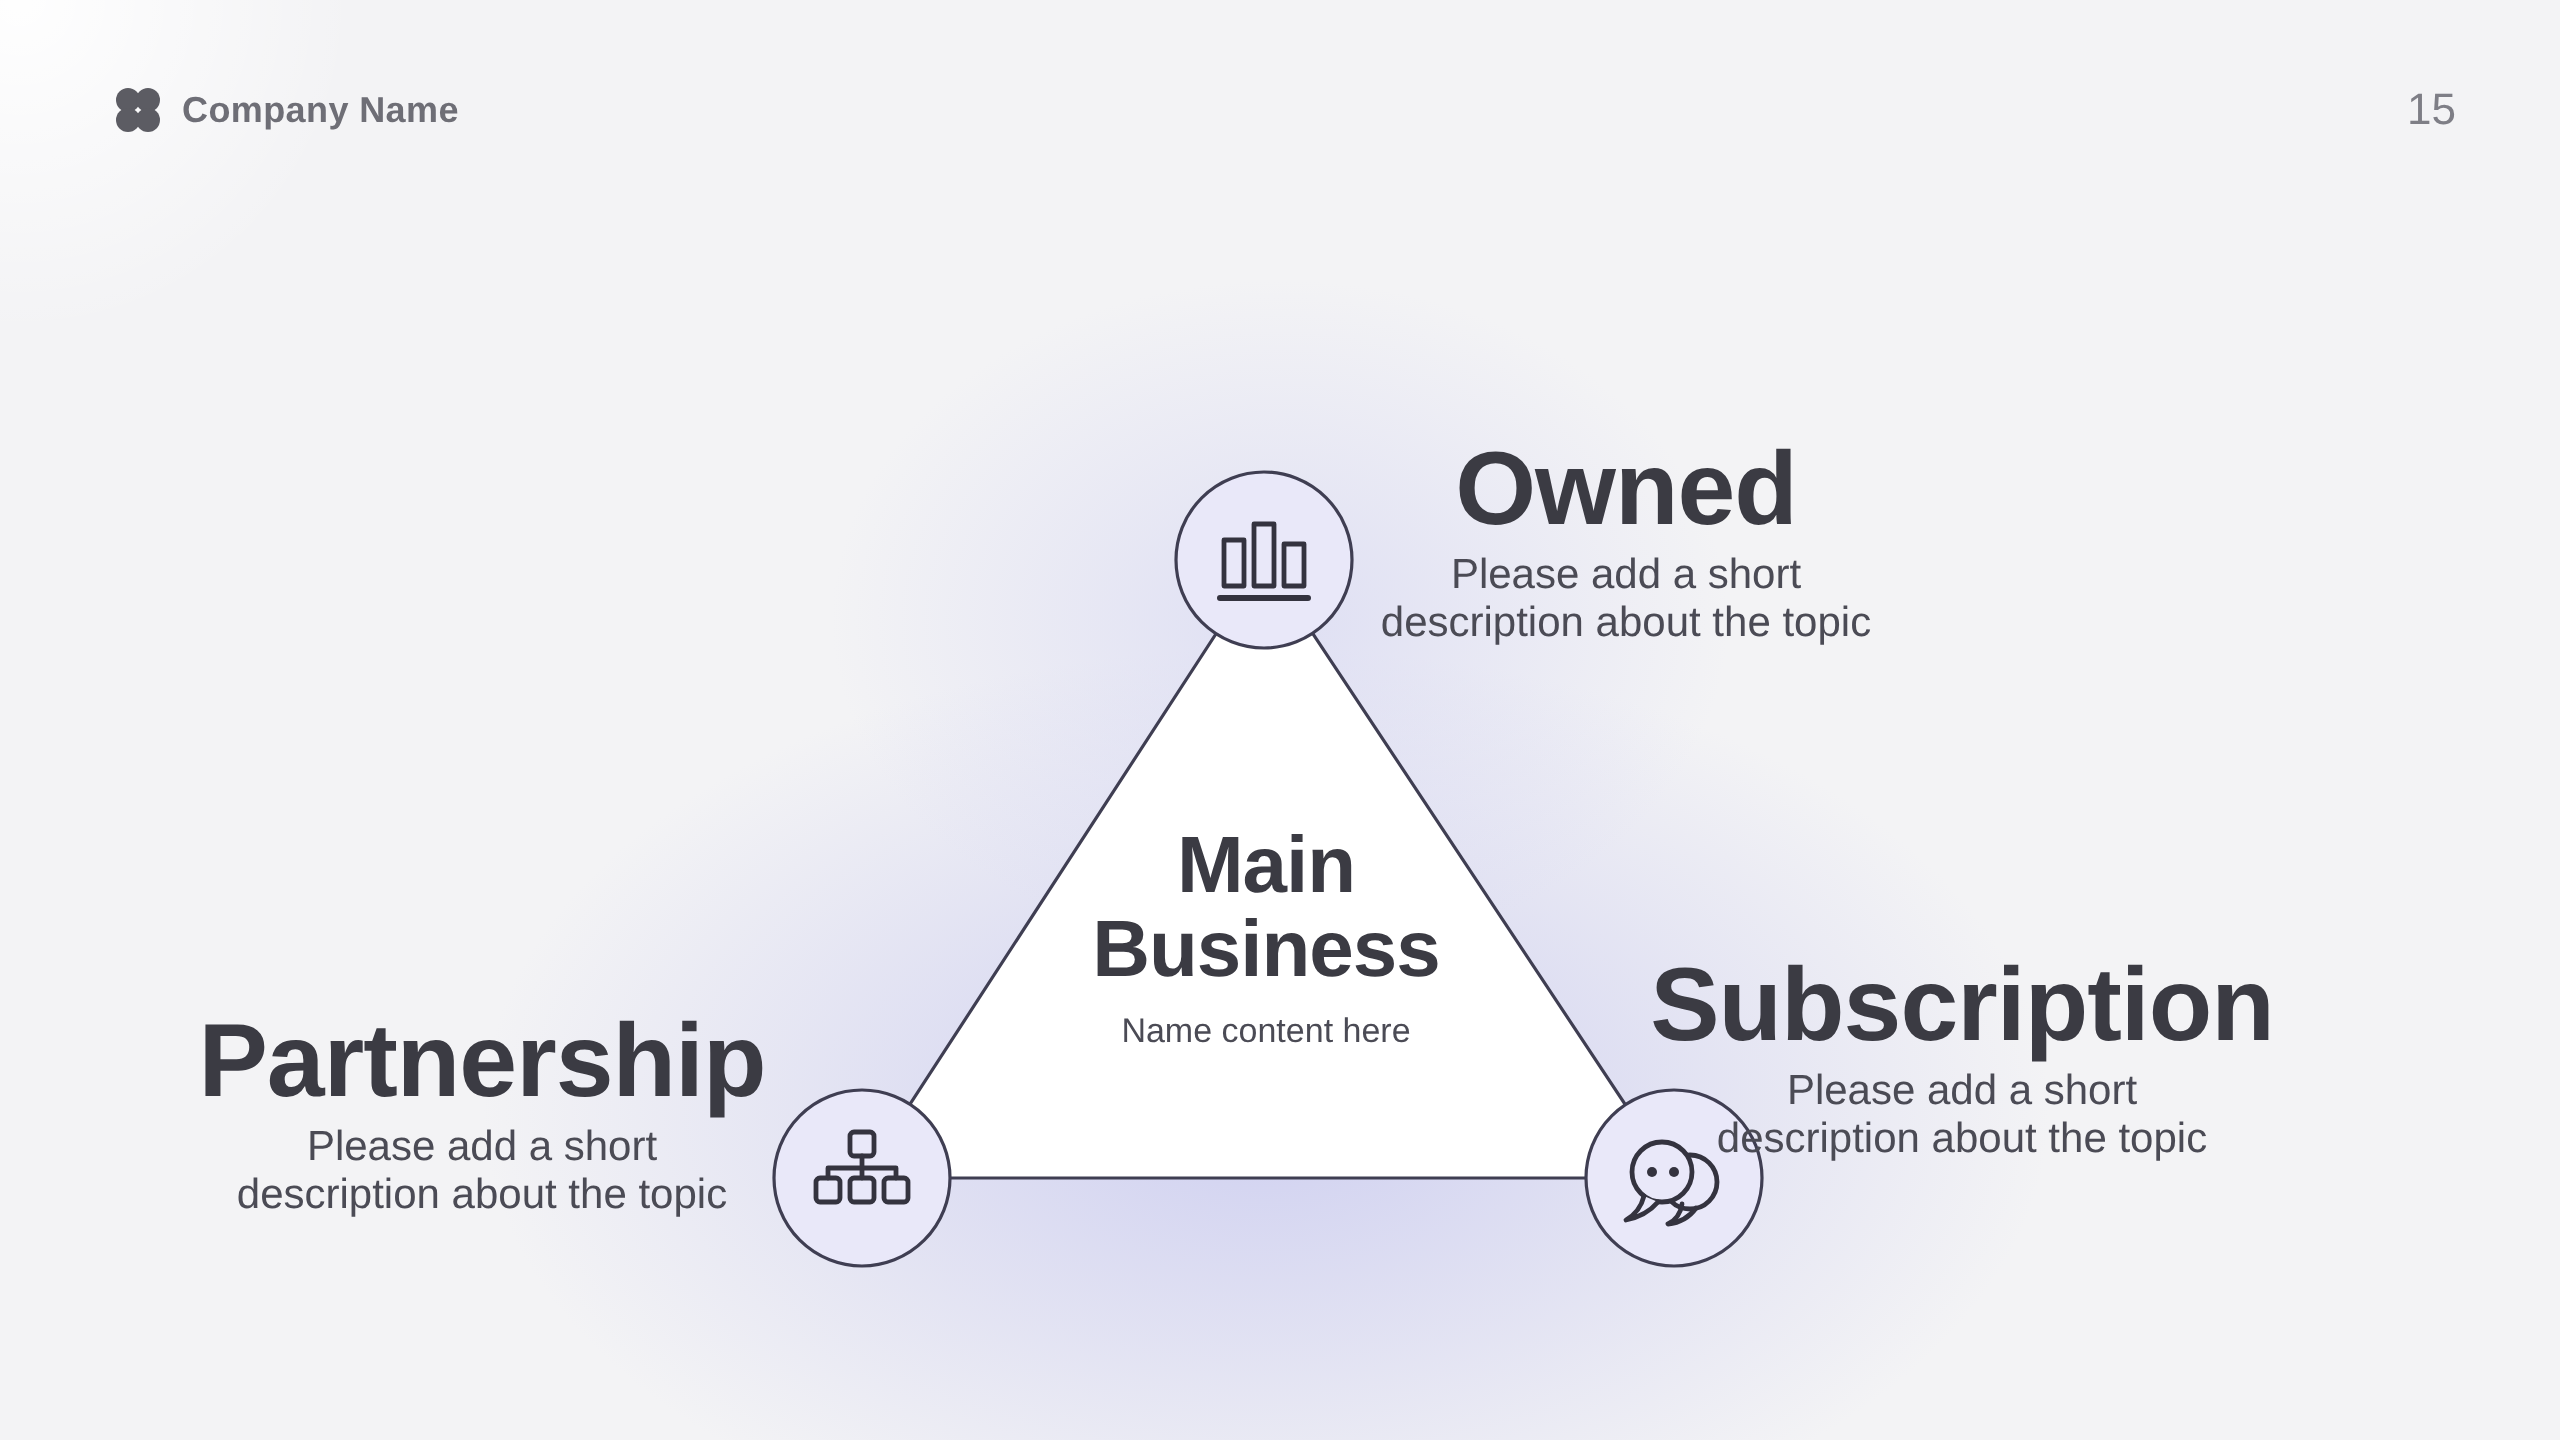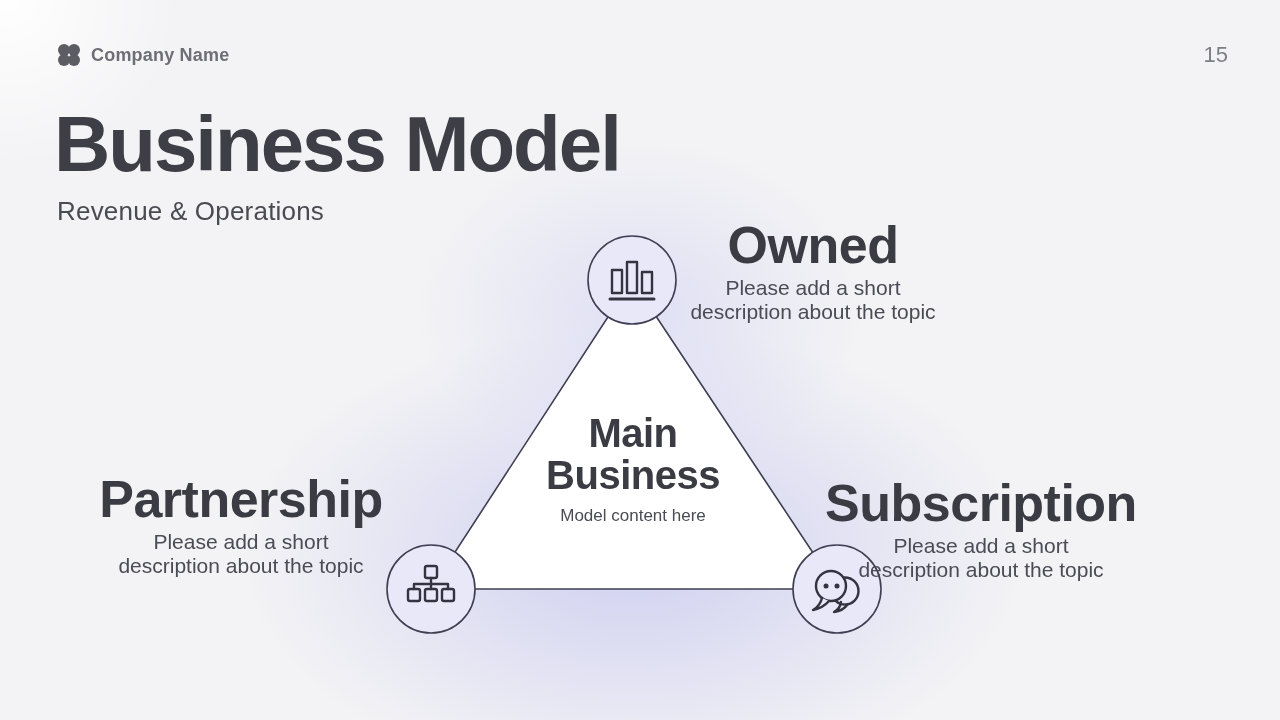--- a/index.html
+++ b/index.html
@@ -59,21 +59,21 @@
   .node-block { position: absolute; width: 380px; text-align: center; }
   .node-heading {
     font-size: 52px; font-weight: 700; color: #3b3b43; letter-spacing: -0.5px;
     line-height: 46px;
   }
   .node-desc {
     margin-top: 8px;
     font-size: 21px; line-height: 24px; color: #4b4b55;
   }
   .block-owned        { left: 623px; top: 222px; }
-  .block-partnership  { left:  51px; top: 476px; text-align: center; }
+  .block-partnership  { left:  51px; top: 508px; text-align: center; }
   .block-subscription { left: 791px; top: 480px; }
 
   .center-block {
     position: absolute; left: 473px; top: 412px; width: 320px; text-align: center;
   }
   .center-heading {
     font-size: 40px; font-weight: 700; color: #3b3b43; letter-spacing: -0.5px;
     line-height: 42px;
   }
   .center-caption {
@@ -93,22 +93,20 @@
           <circle cx="18" cy="8" r="6"></circle>
           <circle cx="8" cy="18" r="6"></circle>
           <circle cx="18" cy="18" r="6"></circle>
         </g>
       </svg>
       <span class="brand-name">Company Name</span>
     </div>
     <span class="page-number">15</span>
   </div>
 
-  <h1 class="title">Business Model</h1>
-  <div class="subtitle">Revenue &amp; Operations</div>
 
   <svg class="diagram-svg" viewBox="0 0 1280 720">
 
     <path d="M 632 280 L 431 589 L 837 589 Z" class="shape-stroke" fill="#ffffff"></path>
 
     <circle cx="632" cy="280" r="44" class="shape-stroke" fill="#e9e8f9"></circle>
     <circle cx="431" cy="589" r="44" class="shape-stroke" fill="#e9e8f9"></circle>
     <circle cx="837" cy="589" r="44" class="shape-stroke" fill="#e9e8f9"></circle>
 
     <g>
@@ -156,16 +154,16 @@
     <div class="node-heading">Subscription</div>
     <div class="node-desc">
       <div>Please add a short</div>
       <div>description about the topic</div>
     </div>
   </div>
 
   <div class="center-block">
     <div class="center-heading">Main</div>
     <div class="center-heading">Business</div>
-    <div class="center-caption">Model content here</div>
+    <div class="center-caption">Name content here</div>
   </div>
 
 </div>
 
 </body></html>

